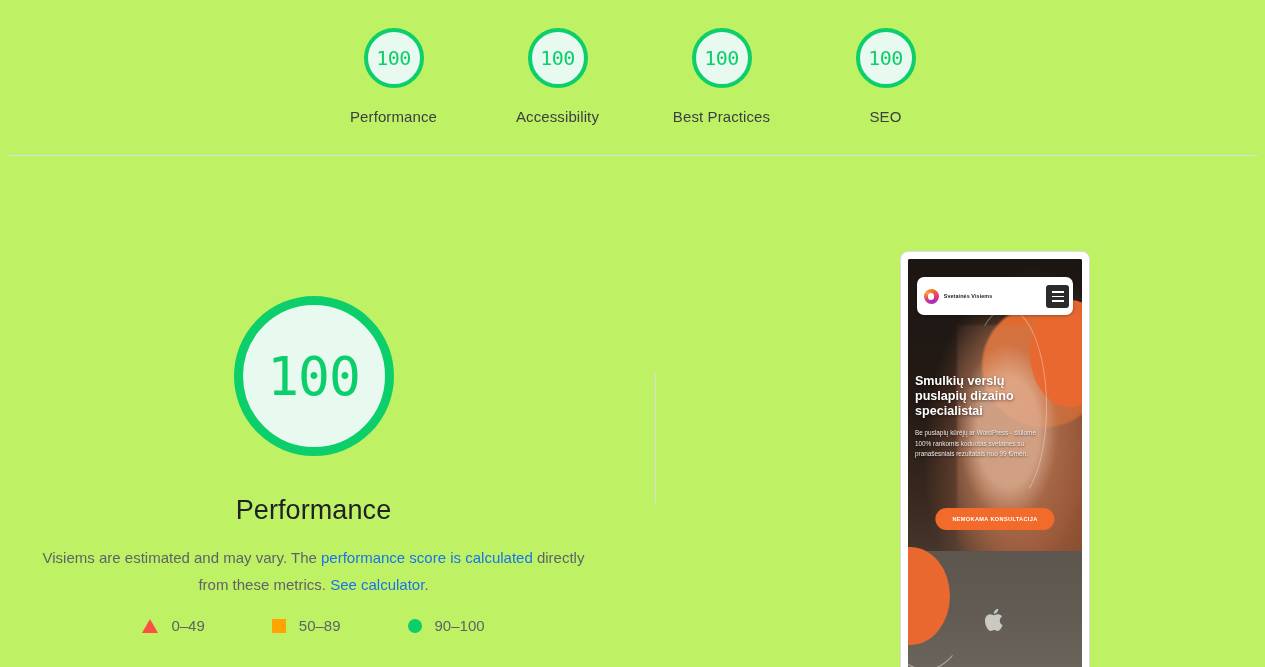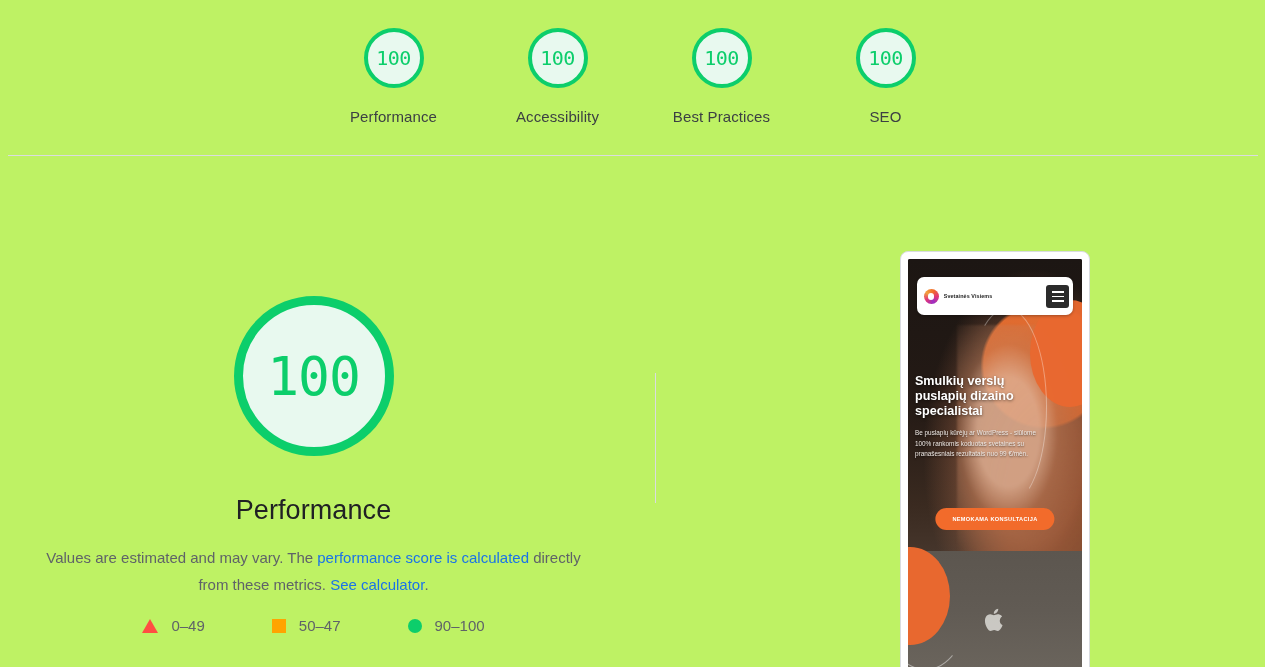--- a/index.html
+++ b/index.html
@@ -426,31 +426,31 @@
 
     <div class="score-block">
 
       <div class="big-gauge">
         <span class="num">100</span>
       </div>
 
       <div class="category-title">Performance</div>
 
       <div class="desc">
-        <span>Values are estimated and may vary. The </span><a href="#">performance score is calculated</a><span> directly from these metrics. </span><a href="#">See calculator</a><span>.</span>
+        <span>Visiems are estimated and may vary. The </span><a href="#">performance score is calculated</a><span> directly from these metrics. </span><a href="#">See calculator</a><span>.</span>
       </div>
 
       <div class="legend">
         <div class="legend-item">
           <span class="sw-triangle"></span>
           <span class="lbl">0–49</span>
         </div>
         <div class="legend-item">
           <span class="sw-square"></span>
-          <span class="lbl">50–47</span>
+          <span class="lbl">50–89</span>
         </div>
         <div class="legend-item">
           <span class="sw-circle"></span>
           <span class="lbl">90–100</span>
         </div>
       </div>
 
     </div>
 
     <div class="v-divider"></div>

